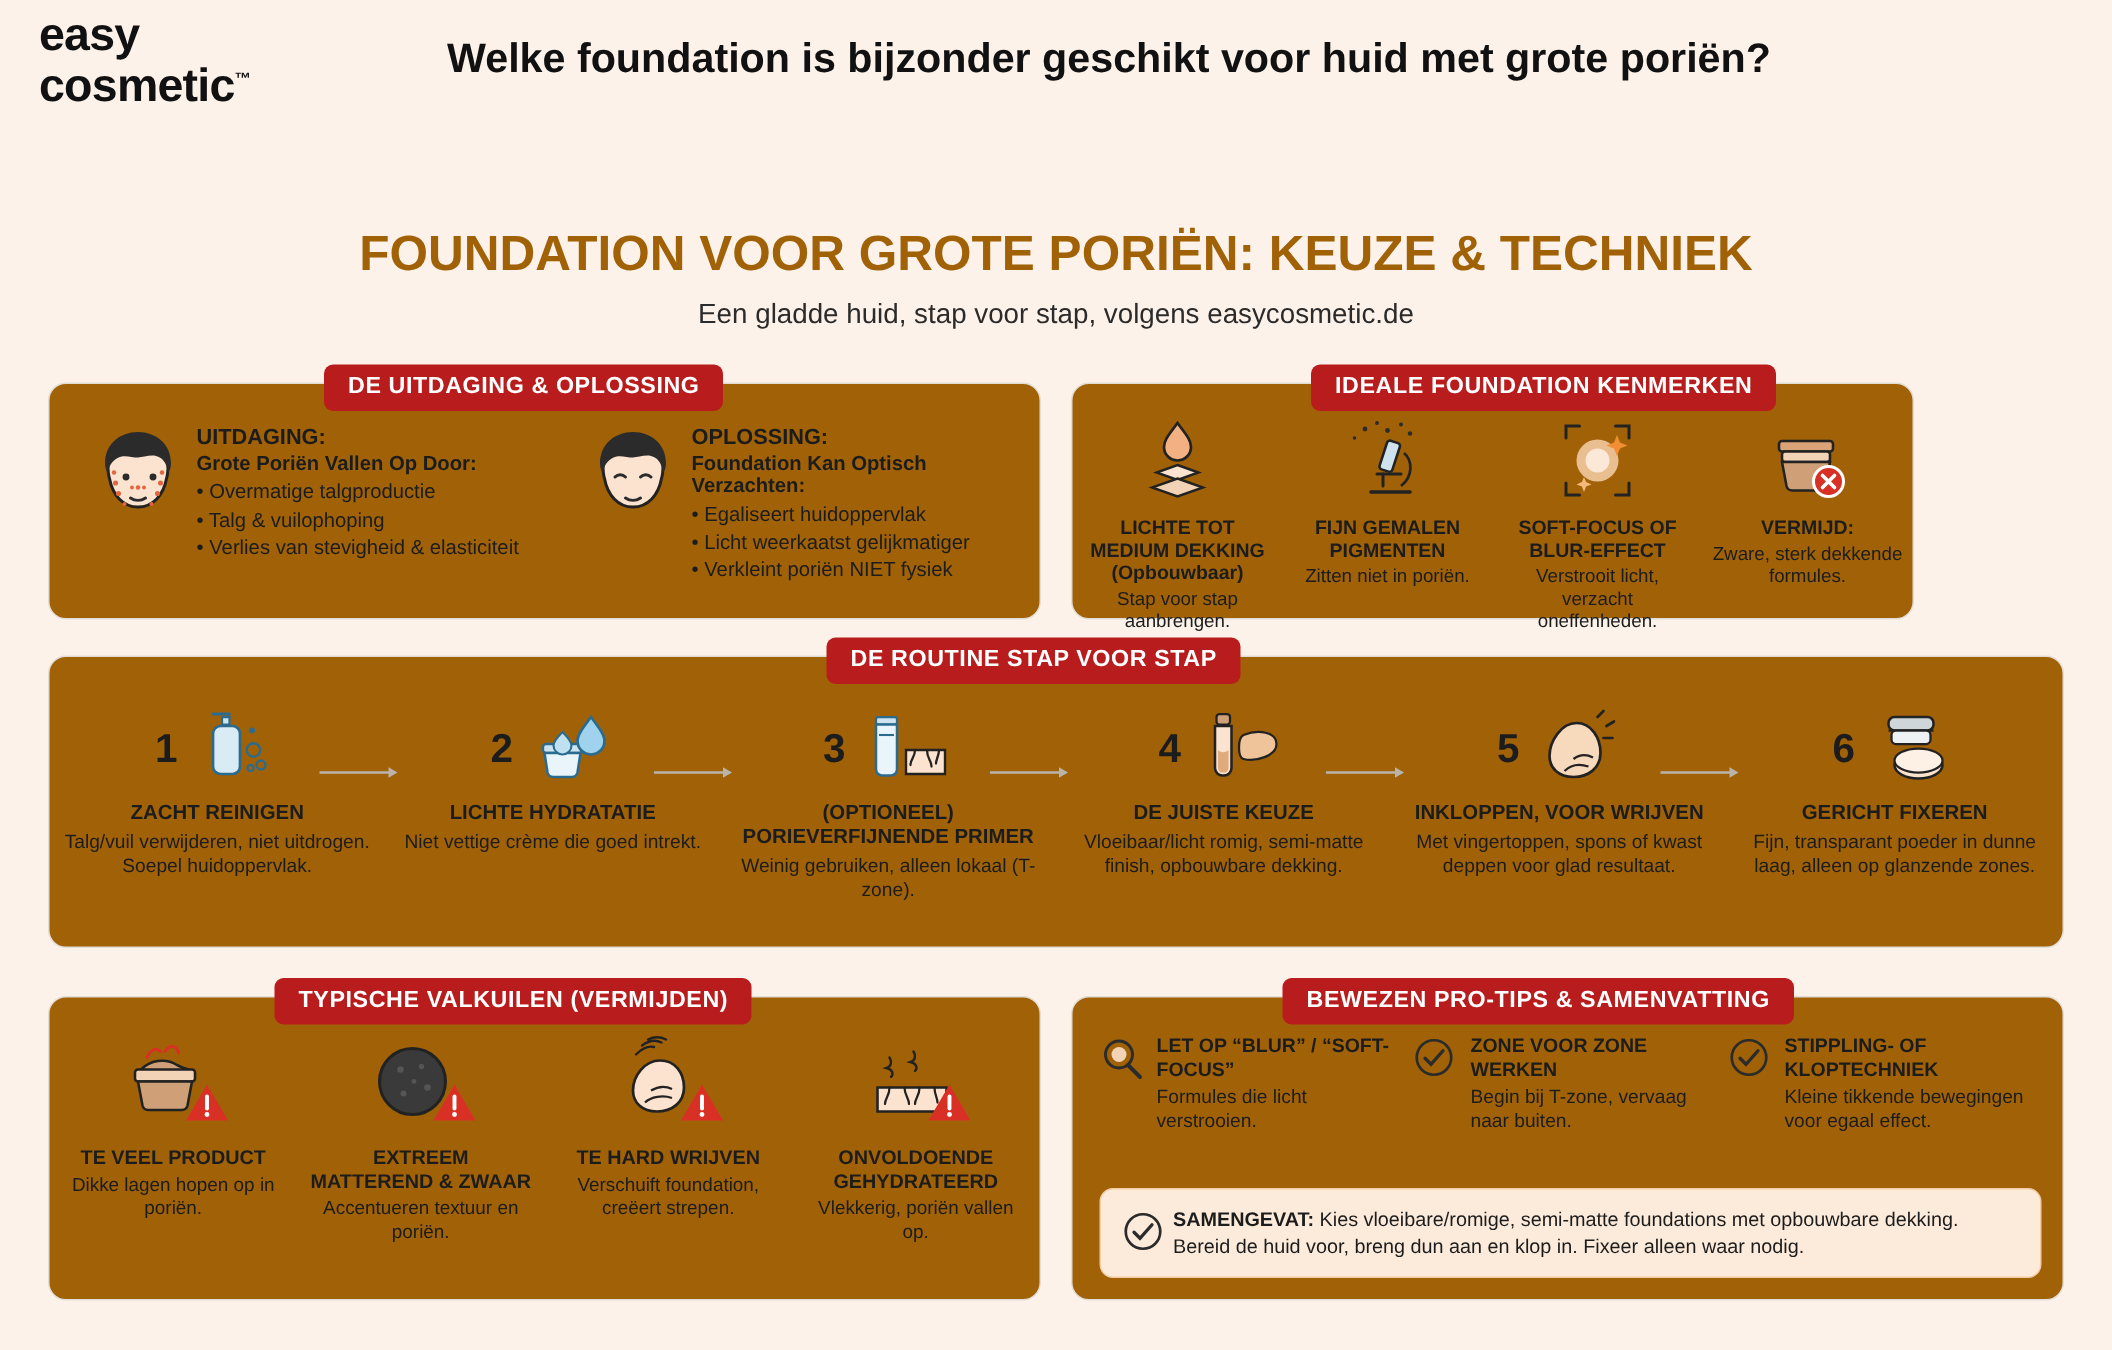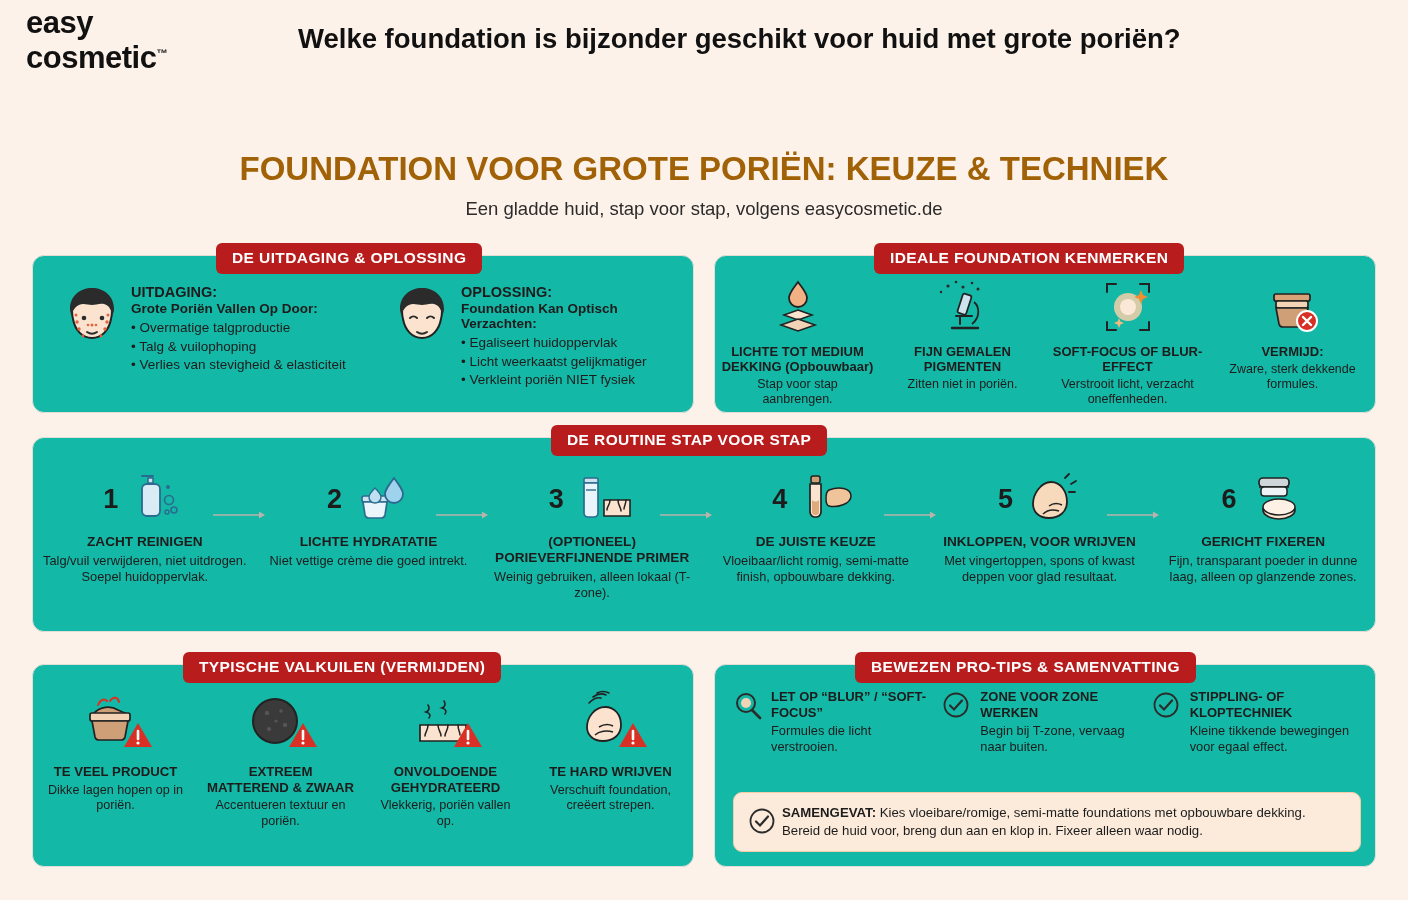--- a/index.html
+++ b/index.html
@@ -32,34 +32,34 @@
     position: absolute; top: 150px; left: 0; width: 1408px; text-align: center;
     font-size: 33px; font-weight: bold; letter-spacing: 0px; color: #a16207;
   }
   .subhead {
     position: absolute; top: 198px; left: 0; width: 1408px; text-align: center;
     font-size: 18.5px; color: #2b2b2b;
   }
 
   
   .panel {
-    position: absolute; background: #14b8a6;
+    position: absolute; background: #a16207;
     border: 1.5px solid #e2ddd6; border-radius: 12px;
   }
   .badge {
     position: absolute; background: #b91c1c; color: #fff;
     font-weight: bold; font-size: 15.5px; letter-spacing: 0.4px;
     border-radius: 6px; padding: 6px 16px 7px 16px; white-space: nowrap;
     z-index: 5;
   }
 
   
   #panel-challenge { left: 32px; top: 255px; width: 662px; height: 158px; }
   #badge-challenge { left: 216px; top: 243px; }
-  #panel-ideal { left: 714px; top: 255px; width: 662px; height: 158px; }
+  #panel-ideal { left: 714px; top: 255px; width: 562px; height: 158px; }
   #badge-ideal { left: 874px; top: 243px; }
   #panel-routine { left: 32px; top: 437px; width: 1344px; height: 195px; }
   #badge-routine { left: 551px; top: 425px; }
   #panel-pitfalls { left: 32px; top: 664px; width: 662px; height: 203px; }
   #badge-pitfalls { left: 183px; top: 652px; }
   #panel-protips { left: 714px; top: 664px; width: 662px; height: 203px; }
   #badge-protips { left: 855px; top: 652px; }
 
   
   .cs-wrap { position: absolute; top: 28px; left: 0; width: 100%; display: flex; }
@@ -424,48 +424,48 @@
             <circle cx="62" cy="52" r="1.6" fill="#fff"></circle>
           </svg>
         </div>
         <div class="pit-t">EXTREEM MATTEREND &amp; ZWAAR</div>
         <div class="pit-d">Accentueren textuur en poriën.</div>
       </div>
 
       <div class="pit">
         <div class="pit-ico">
           <svg width="80" height="66" viewBox="0 0 80 66">
+            <path d="M18 12c4-4 8-6 12-5M22 6c4-3 9-4 13-2M26 2c4-2 8-2 12 0" fill="none" stroke="#222" stroke-width="1.6" stroke-linecap="round"></path>
+            <path d="M16 36c0-10 8-20 18-20s16 8 16 18-8 16-18 16-16-6-16-14z" fill="#fbe3cf" stroke="#222" stroke-width="1.8"></path>
+            <path d="M24 44c4-4 12-5 18-3M28 36c5-3 10-3 14-1" fill="none" stroke="#222" stroke-width="1.5"></path>
+            <path d="M62 32l14 24H48z" fill="#d93025"></path>
+            <path d="M62 40v8" stroke="#fff" stroke-width="2.6" stroke-linecap="round"></path>
+            <circle cx="62" cy="52" r="1.6" fill="#fff"></circle>
+          </svg>
+        </div>
+        <div class="pit-t">TE HARD WRIJVEN</div>
+        <div class="pit-d">Verschuift foundation, creëert strepen.</div>
+      </div>
+
+      <div class="pit">
+        <div class="pit-ico">
+          <svg width="80" height="66" viewBox="0 0 80 66">
             <path d="M22 14c2 3 1 6-2 7 4 1 5 4 3 6" fill="none" stroke="#222" stroke-width="1.6" stroke-linecap="round"></path>
             <path d="M38 10c2 3 1 6-2 7 4 1 5 4 3 6" fill="none" stroke="#222" stroke-width="1.6" stroke-linecap="round"></path>
             <path d="M14 34h46v16H14z" fill="#fbe3cf" stroke="#222" stroke-width="1.7"></path>
             <path d="M22 34c0 6-3 7-3 11M32 34c0 5 3 7 3 11M42 34c0 6-3 7-3 11M52 34c0 5 2 7 2 10" fill="none" stroke="#222" stroke-width="1.5" stroke-linecap="round"></path>
             <path d="M62 32l14 24H48z" fill="#d93025"></path>
             <path d="M62 40v8" stroke="#fff" stroke-width="2.6" stroke-linecap="round"></path>
             <circle cx="62" cy="52" r="1.6" fill="#fff"></circle>
           </svg>
         </div>
         <div class="pit-t">ONVOLDOENDE GEHYDRATEERD</div>
         <div class="pit-d">Vlekkerig, poriën vallen op.</div>
       </div>
 
-      <div class="pit">
-        <div class="pit-ico">
-          <svg width="80" height="66" viewBox="0 0 80 66">
-            <path d="M18 12c4-4 8-6 12-5M22 6c4-3 9-4 13-2M26 2c4-2 8-2 12 0" fill="none" stroke="#222" stroke-width="1.6" stroke-linecap="round"></path>
-            <path d="M16 36c0-10 8-20 18-20s16 8 16 18-8 16-18 16-16-6-16-14z" fill="#fbe3cf" stroke="#222" stroke-width="1.8"></path>
-            <path d="M24 44c4-4 12-5 18-3M28 36c5-3 10-3 14-1" fill="none" stroke="#222" stroke-width="1.5"></path>
-            <path d="M62 32l14 24H48z" fill="#d93025"></path>
-            <path d="M62 40v8" stroke="#fff" stroke-width="2.6" stroke-linecap="round"></path>
-            <circle cx="62" cy="52" r="1.6" fill="#fff"></circle>
-          </svg>
-        </div>
-        <div class="pit-t">TE HARD WRIJVEN</div>
-        <div class="pit-d">Verschuift foundation, creëert strepen.</div>
-      </div>
-
     </div>
   </div>
 
   <div class="badge" id="badge-protips">BEWEZEN PRO-TIPS &amp; SAMENVATTING</div>
   <div class="panel" id="panel-protips">
     <div class="tips-row">
 
       <div class="tip">
         <div class="tip-ico">
           <svg width="30" height="30" viewBox="0 0 30 30">

